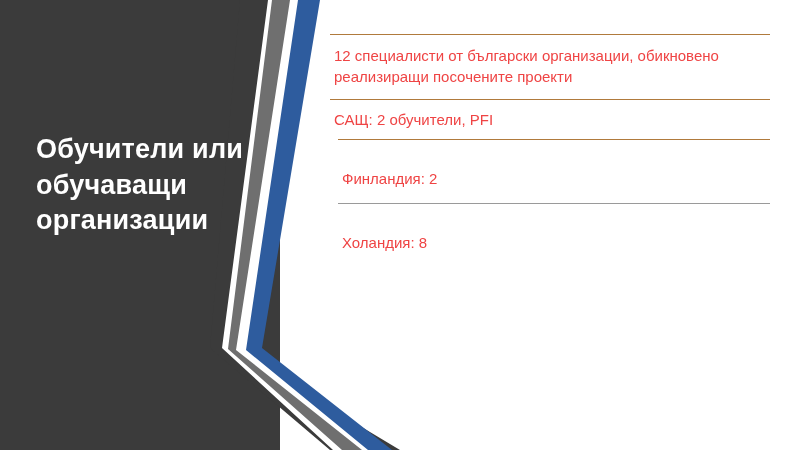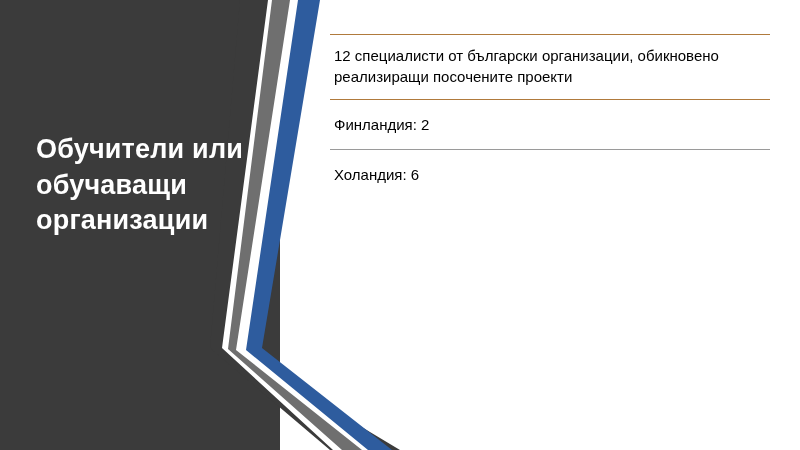--- a/index.html
+++ b/index.html
@@ -51,37 +51,38 @@
   
   .content {
     position: absolute;
     left: 330px;
     top: 34px;
     width: 440px;
   }
   .list-item {
     border-top: 1px solid #b07a3c;
     padding: 9px 4px 9px 4px;
-    color: #000000;
+    color: #ef4444;
     font-size: 15px;
     line-height: 1.42;
     min-height: 32px;
     box-sizing: border-box;
   }
   .list-item.first {
     border-top: 1px solid #b07a3c;
     padding-top: 10px;
     padding-bottom: 11px;
   }
   .list-item.sep-gray {
     border-top: 1px solid #9a9a9a;
   }
   .list-item.tall {
-    padding-top: 14px;
+    padding-top: 28px;
     padding-bottom: 14px;
+    margin-left: 8px;
   }
 </style>
 </head>
 <body>
 
 <div class="slide">
 
   <div class="left-panel"></div>
 
   <svg class="chevron-svg" viewBox="0 0 400 450" preserveAspectRatio="none">
@@ -95,17 +96,18 @@
 
     <polygon points="290,0 300,0 248,347 378,450 362,450 236,350" fill="#ffffff"></polygon>
 
     <polygon points="298,0 320,0 262,348 392,450 368,450 246,350" fill="#2e5c9e"></polygon>
   </svg>
 
   <div class="title">Обучители или обучаващи организации</div>
 
   <div class="content">
     <div class="list-item first">12 специалисти от български организации, обикновено реализиращи посочените проекти</div>
+    <div class="list-item">САЩ: 2 обучители, PFI</div>
     <div class="list-item tall">Финландия: 2</div>
-    <div class="list-item tall sep-gray">Холандия: 6</div>
+    <div class="list-item tall sep-gray">Холандия: 8</div>
   </div>
 
 </div>
 
 </body></html>

